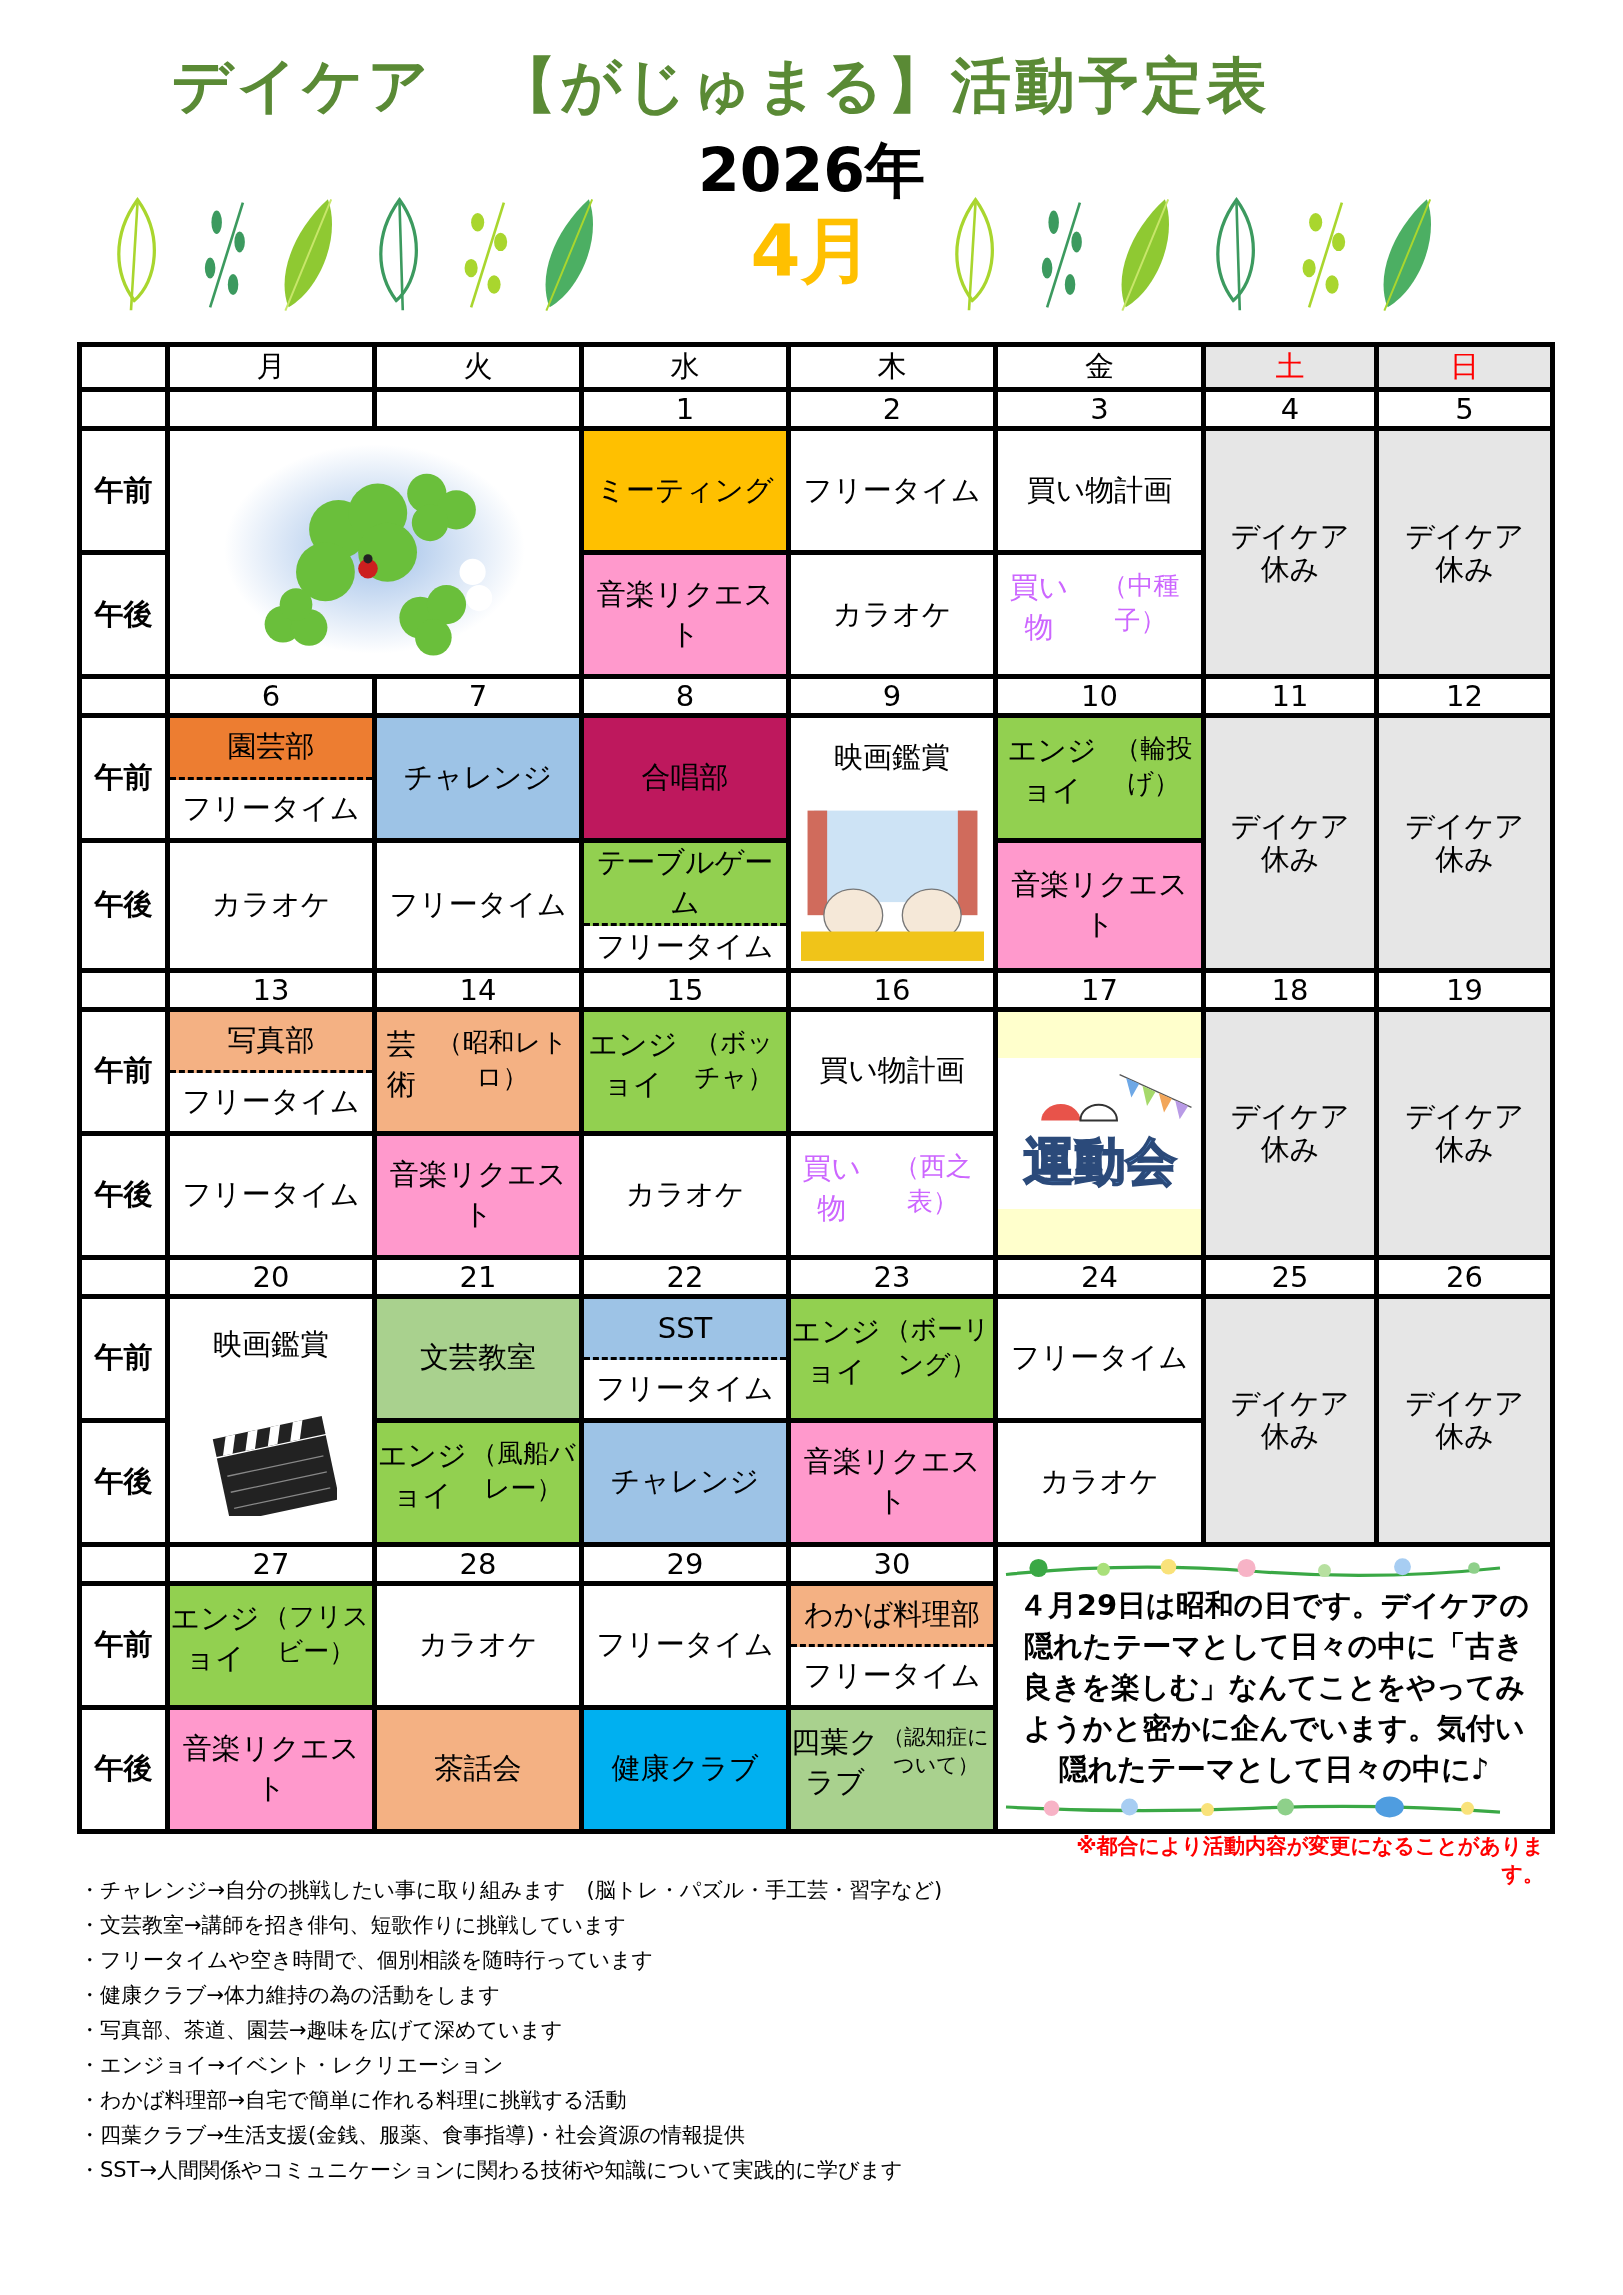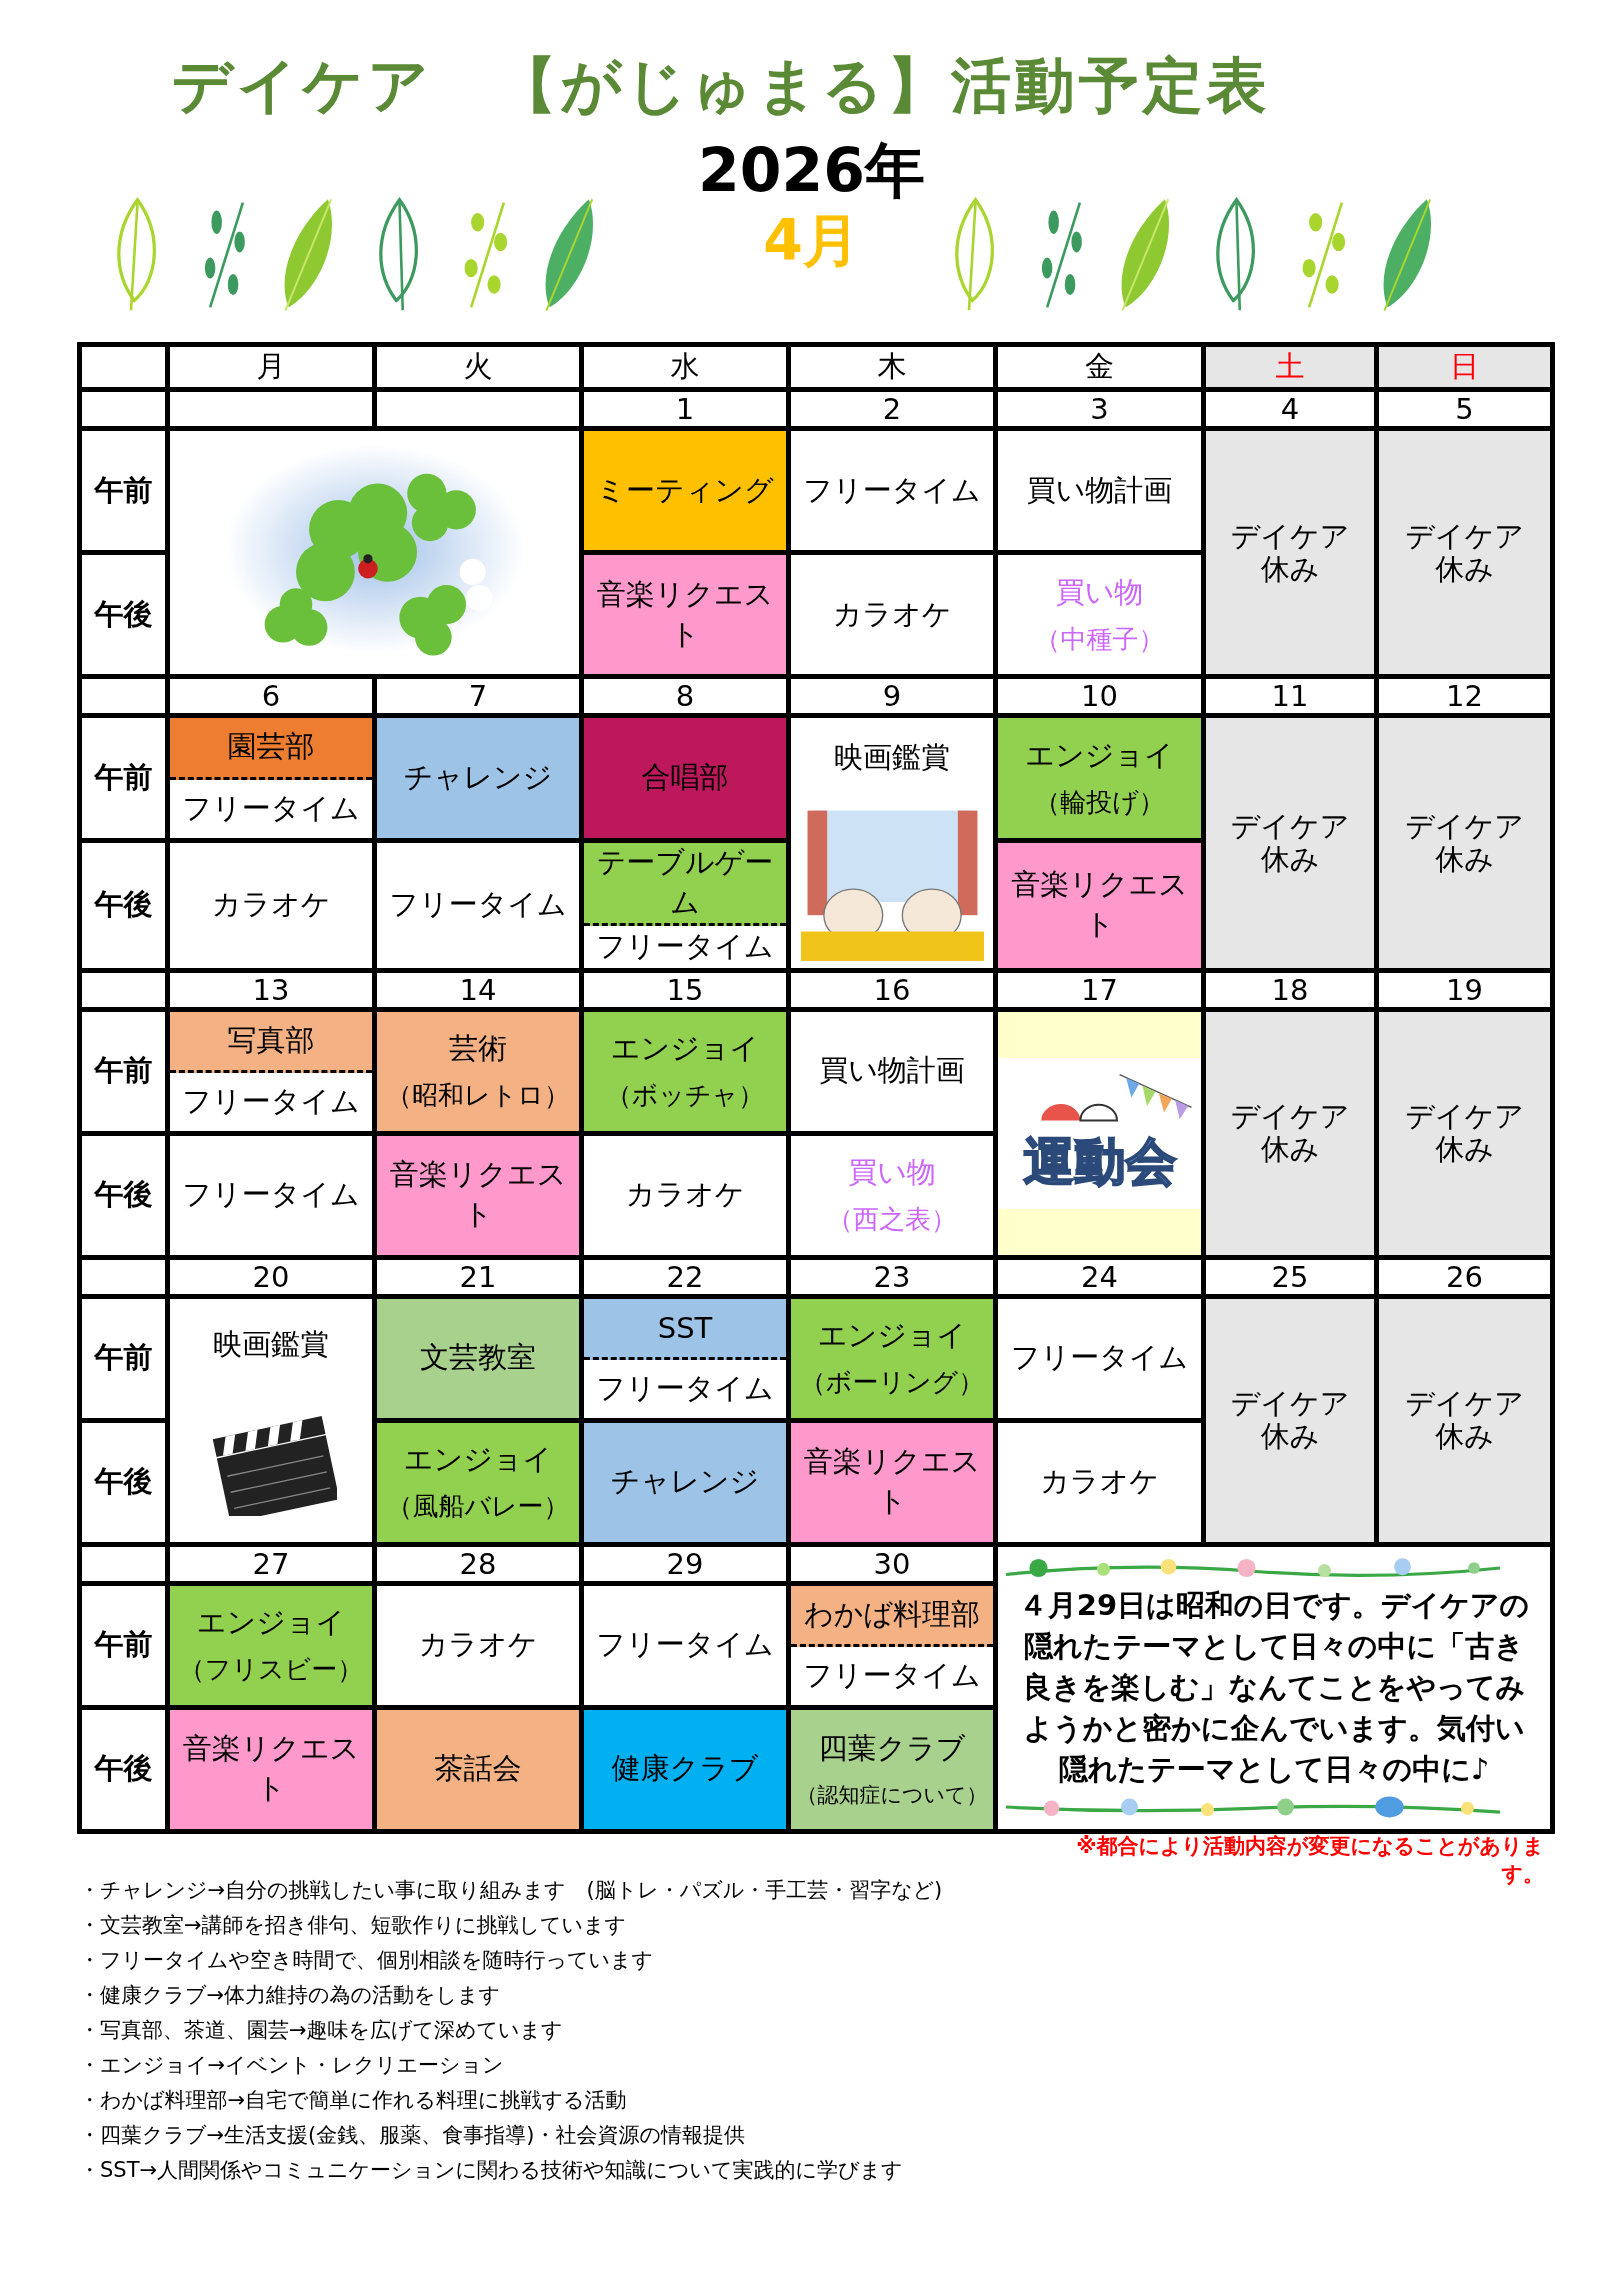--- a/index.html
+++ b/index.html
@@ -1,35 +1,35 @@
 <!DOCTYPE html>
 <html style="font-size:10.5px"><head>
 <meta charset="utf-8">
 <style>
   *{box-sizing:border-box;margin:0;padding:0;}
   html,body{width:1623px;height:2295px;background:#fff;font-family:"DejaVu Sans","Liberation Sans",sans-serif;color:#000;overflow:hidden;}
   .page{position:relative;width:1623px;height:2295px;}
   .title{position:absolute;left:0;top:46px;width:1442px;text-align:center;font-size:60px;font-weight:bold;color:#5a8a35;letter-spacing:3.9px;}
   .year{position:absolute;left:0;top:131px;width:1623px;text-align:center;font-size:60px;font-weight:bold;color:#000;}
-  .month{position:absolute;left:0;top:203px;width:1623px;text-align:center;font-size:57px;font-weight:bold;color:#ffc000;}
+  .month{position:absolute;left:0;top:203px;width:1623px;text-align:center;font-size:72px;font-weight:bold;color:#ffc000;}
   .leaves{position:absolute;left:105px;top:196px;width:1427px;height:118px;}
   .leaf{position:absolute;top:0;}
   table.cal{position:absolute;left:77px;top:342px;width:1475px;border-collapse:collapse;table-layout:fixed;}
   table.cal td{border:5.9px solid #000;text-align:center;vertical-align:middle;font-size:29px;padding:0;position:relative;}
   .dow td{height:44px;}
   .daterow td{height:38px;font-size:26px;}
   .slot td{height:124px;}
   .red{color:#ff0000;}
   .gray{background:#e6e6e6;}
   .lbl{font-weight:bold;font-size:27.5px;}
   .off{font-size:29px;line-height:33px;}
   .split{display:flex;flex-direction:column;height:100%;}
   .split .top{flex:1;display:flex;align-items:center;justify-content:center;border-bottom:3.9px dashed #000;}
   .split .bot{flex:1;display:flex;align-items:center;justify-content:center;background:#fff;}
-  .two{display:flex;flex-direction:column;justify-content:space-around;height:100%;padding:13px 0;}
+  .two{display:flex;justify-content:space-around;height:100%;padding:13px 0;}
   .sub{font-size:26px;}
   .purple{color:#cc66ff;}
   .c-orange{background:#ffc000;}
   .c-pink{background:#ff99cc;}
   .c-org2{background:#ed7d31;}
   .c-blue{background:#9dc3e6;}
   .c-yellow{background:#be185d;}
   .c-green{background:#92d050;}
   .c-salmon{background:#f4b183;}
   .c-lyellow{background:#ffffcc;}

